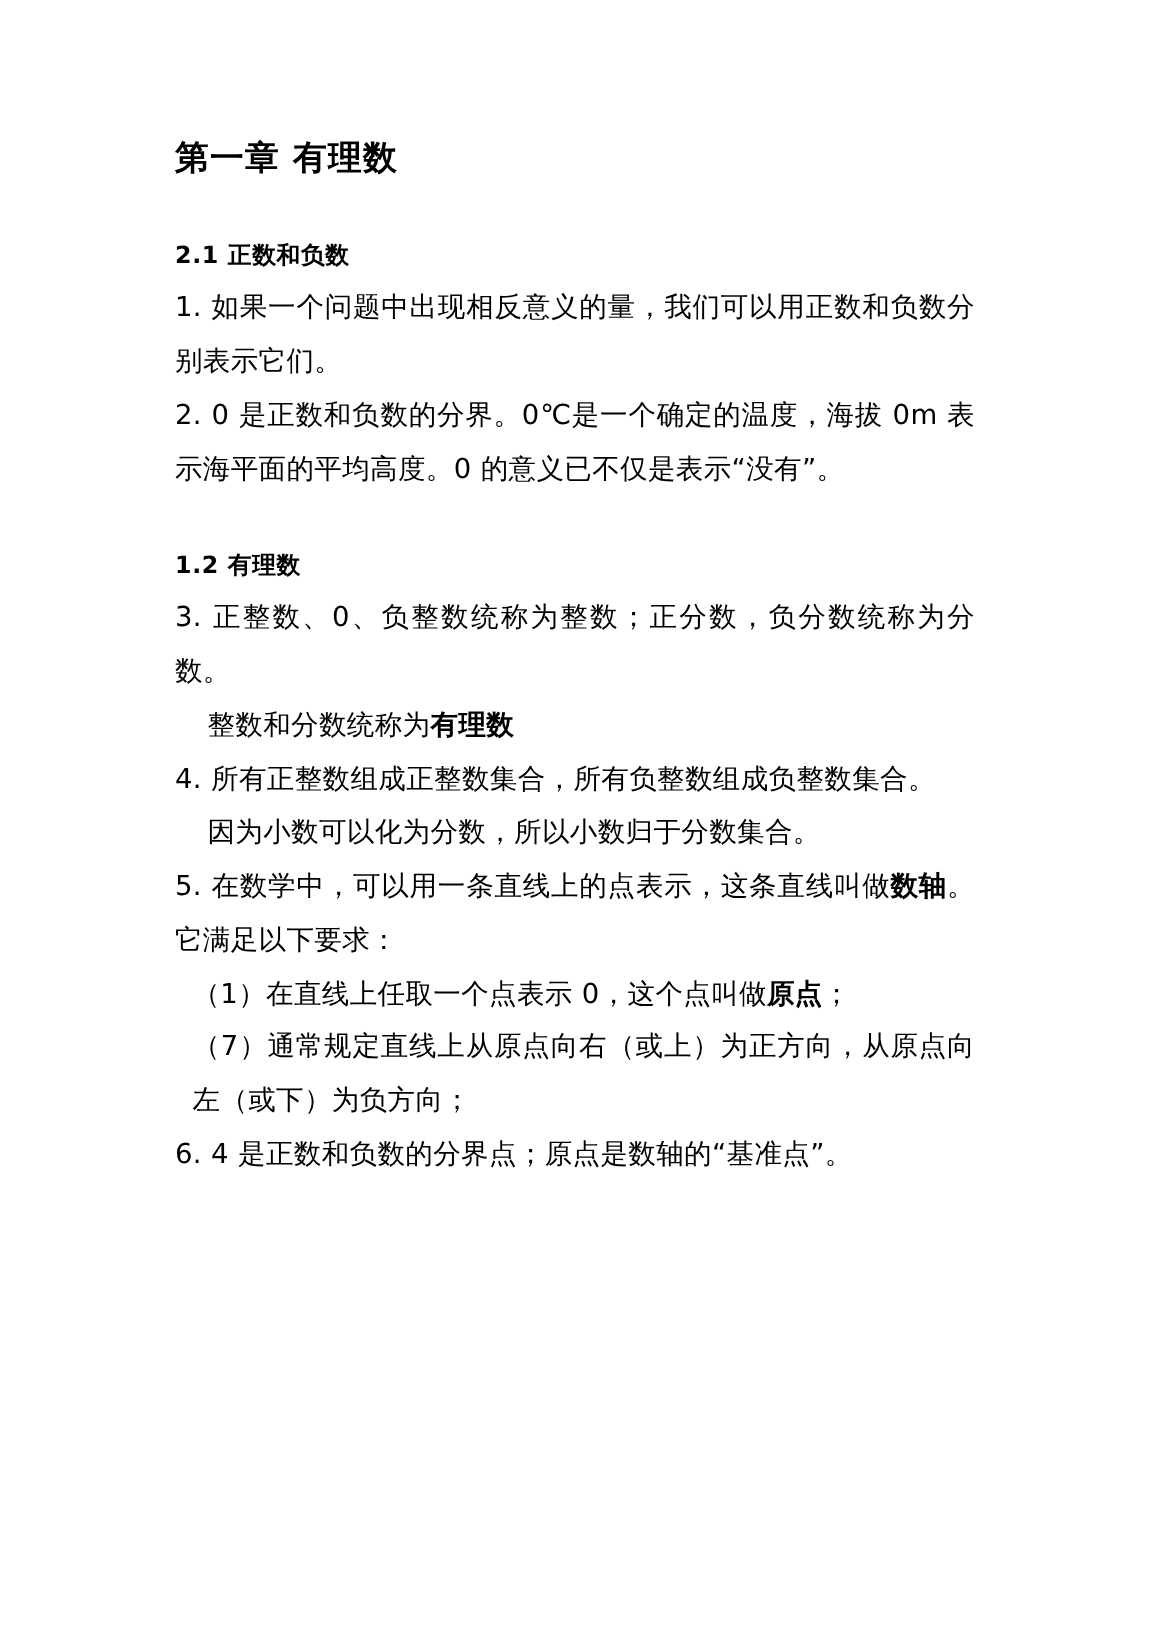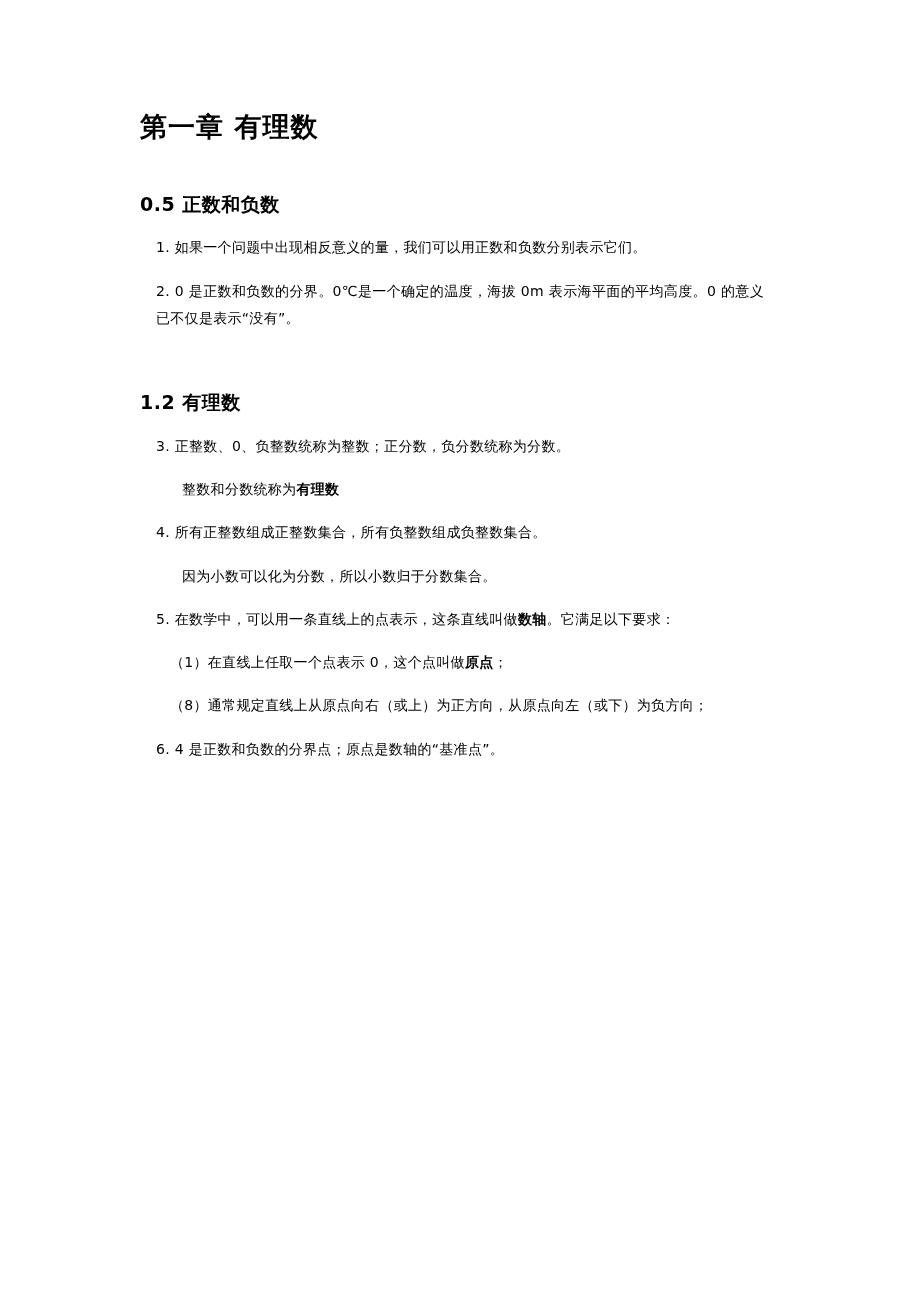--- a/index.html
+++ b/index.html
@@ -29,23 +29,23 @@
     margin: 0 0 44px 0;
   }
   .section-heading {
     font-size: 19px;
     font-weight: 700;
     line-height: 1.5;
     margin: 0 0 8px 0;
     letter-spacing: 0.5px;
   }
   .para {
-    font-size: 14px;
+    font-size: 22px;
     line-height: 1.95;
-    margin: 16px;
+    margin: 0;
     letter-spacing: 0.3px;
     text-align: justify;
     text-justify: inter-ideograph;
   }
   .para.indent {
     text-indent: 0;
     padding-left: 26px;
   }
   .para.sub {
     padding-left: 14px;
@@ -53,39 +53,39 @@
   .gap-lg { height: 40px; }
   b, .b { font-weight: 700; }
 </style>
 </head>
 <body>
 
 <div class="page">
 
   <h1 class="doc-title">第一章 有理数</h1>
 
-  <h2 class="section-heading">0.5 正数和负数</h2>
+  <h2 class="section-heading">2.1 正数和负数</h2>
 
   <p class="para">1. 如果一个问题中出现相反意义的量，我们可以用正数和负数分别表示它们。</p>
   <p class="para">2. 0 是正数和负数的分界。0℃是一个确定的温度，海拔 0m 表示海平面的平均高度。0 的意义已不仅是表示“没有”。</p>
 
   <div class="gap-lg"></div>
 
   <h2 class="section-heading">1.2 有理数</h2>
 
   <p class="para">3. 正整数、0、负整数统称为整数；正分数，负分数统称为分数。</p>
 
   <p class="para indent"><span>整数和分数统称为</span><b>有理数</b></p>
 
   <p class="para">4. 所有正整数组成正整数集合，所有负整数组成负整数集合。</p>
 
   <p class="para indent">因为小数可以化为分数，所以小数归于分数集合。</p>
 
   <p class="para"><span>5. 在数学中，可以用一条直线上的点表示，这条直线叫做</span><b>数轴</b><span>。它满足以下要求：</span></p>
 
   <p class="para sub"><span>（1）在直线上任取一个点表示 0，这个点叫做</span><b>原点</b><span>；</span></p>
 
-  <p class="para sub">（8）通常规定直线上从原点向右（或上）为正方向，从原点向左（或下）为负方向；</p>
+  <p class="para sub">（7）通常规定直线上从原点向右（或上）为正方向，从原点向左（或下）为负方向；</p>
 
 
   <p class="para">6. 4 是正数和负数的分界点；原点是数轴的“基准点”。</p>
 
 </div>
 
 </body></html>

